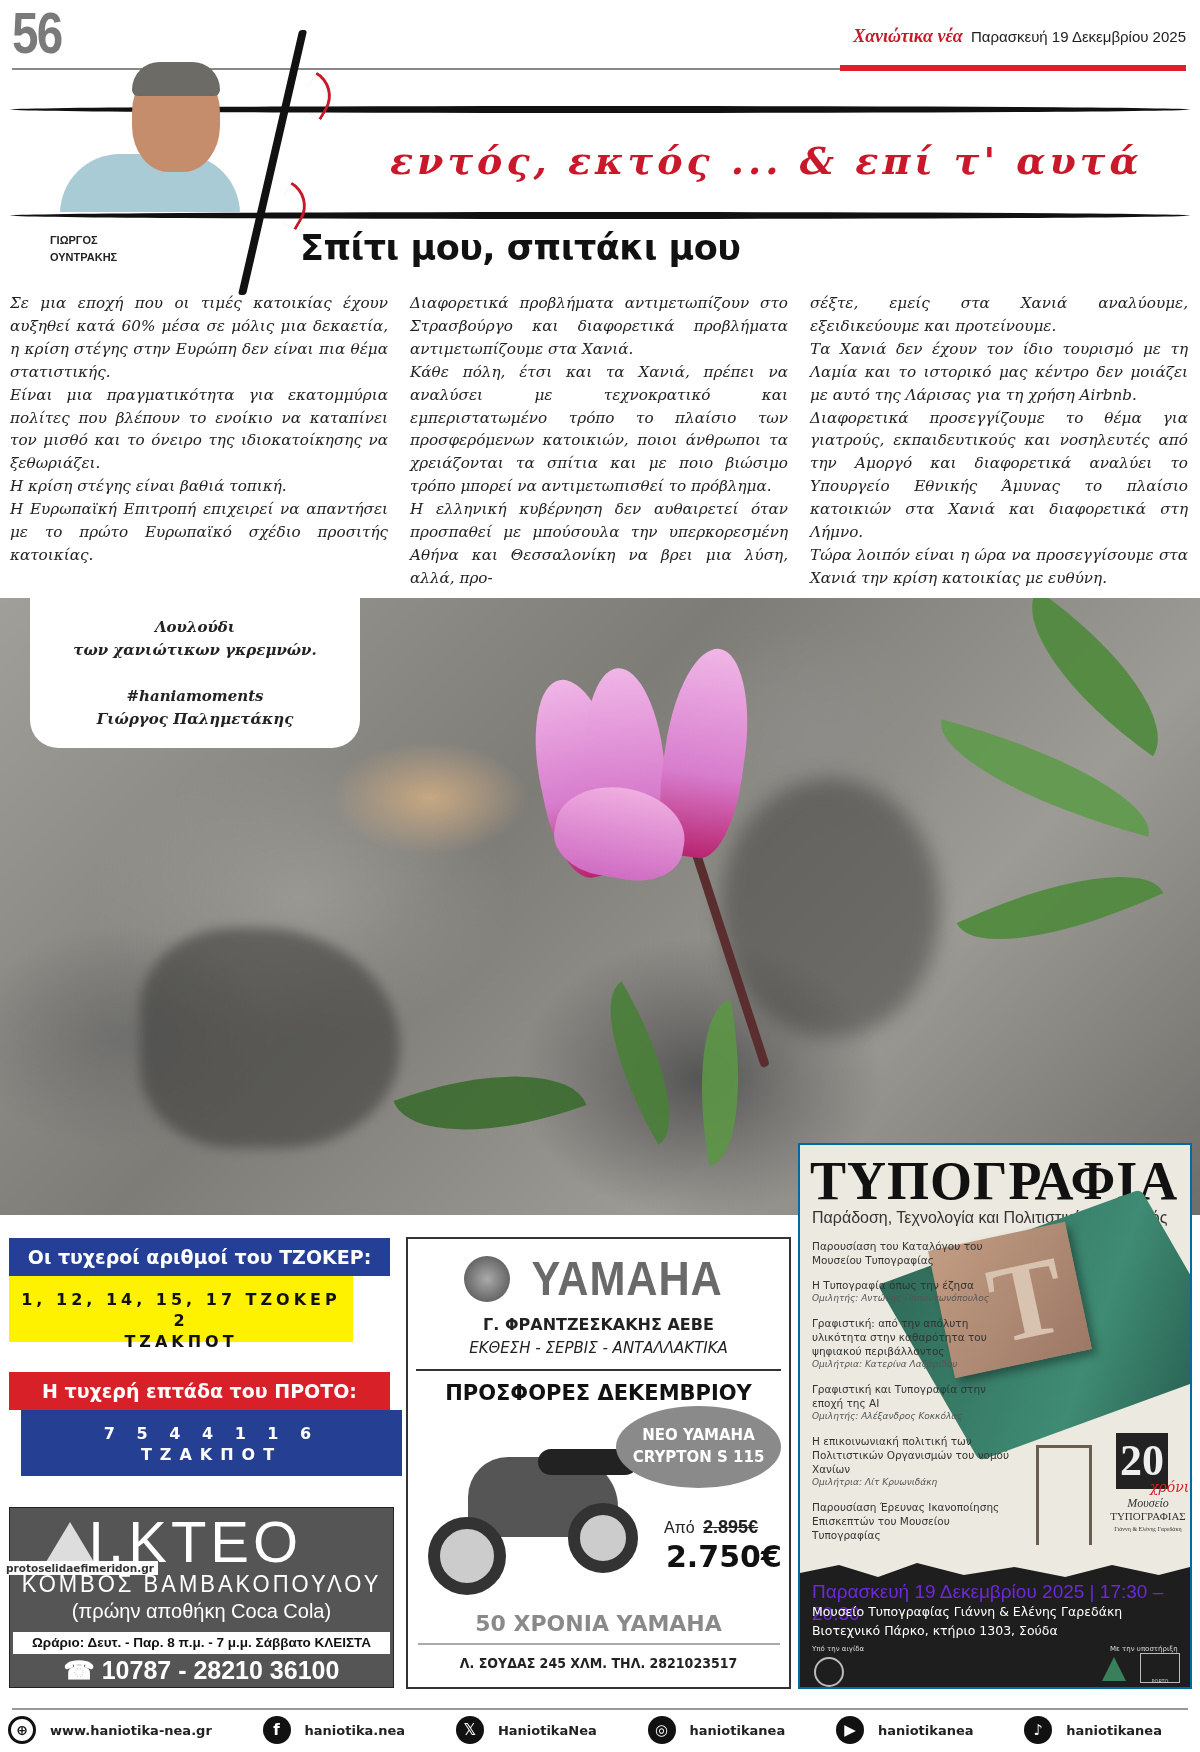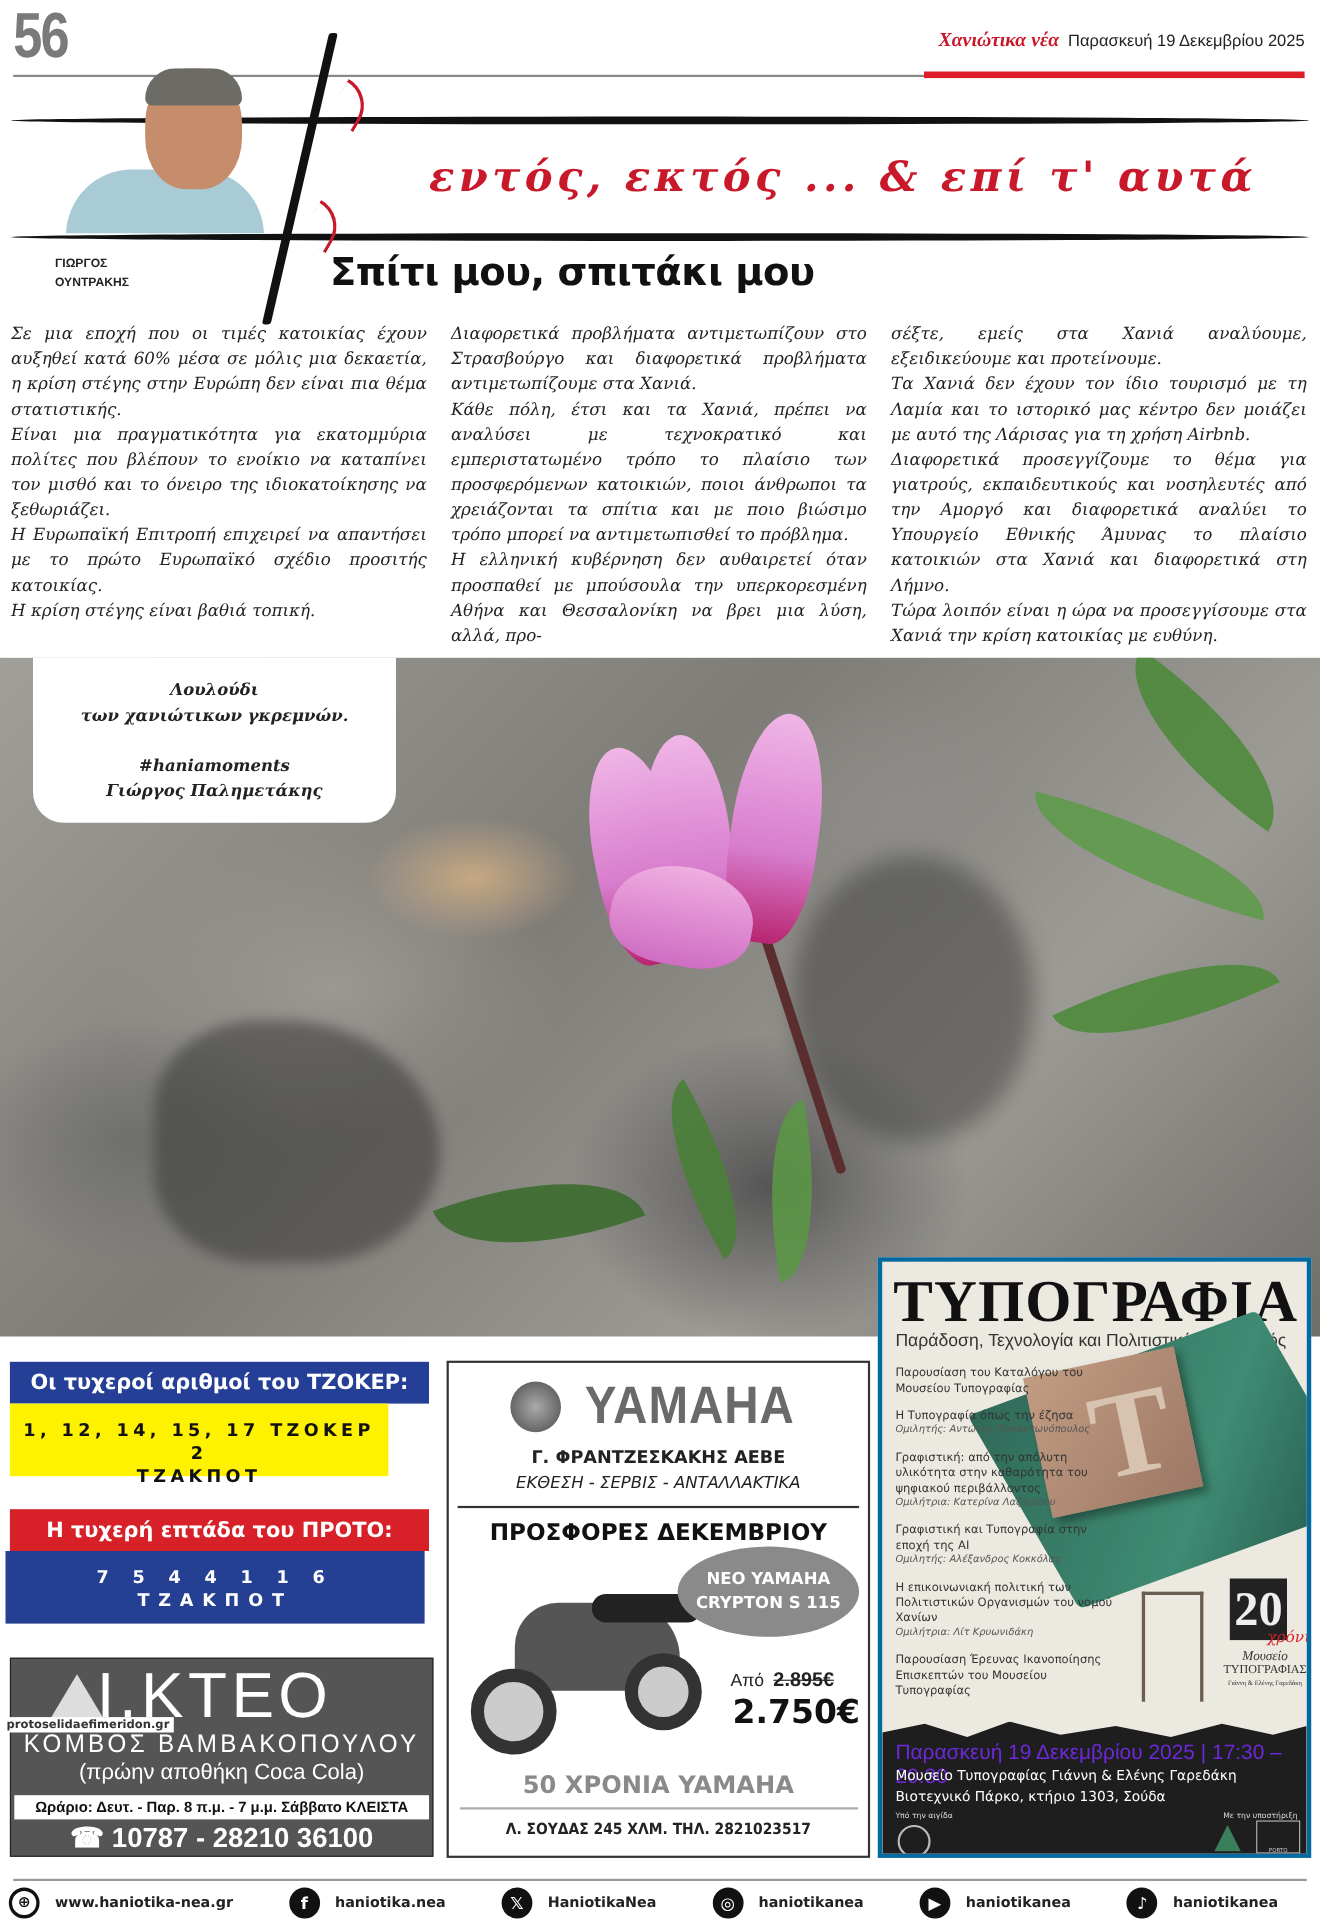--- a/index.html
+++ b/index.html
@@ -61,21 +61,21 @@
     .photo .p3 { left: 665px; top: 50px; width: 80px; height: 210px; transform: rotate(8deg); }
     .photo .p4 { left: 555px; top: 190px; width: 130px; height: 90px; transform: rotate(10deg); background: linear-gradient(180deg, #efaee0 0%, #cf6dc3 100%); }
 
     .caption-box { left: 30px; top: 598px; width: 330px; height: 150px; background: #fff; border-radius: 0 0 28px 28px; text-align: center; font-family: "DejaVu Serif", serif; font-style: italic; font-weight: bold; font-size: 15px; line-height: 23px; color: #222; padding-top: 18px; }
     .caption-box .gap { height: 23px; }
 
     
     .joker-head { left: 9px; top: 1238px; width: 381px; height: 38px; background: #243f95; color: #fff; font-family: "DejaVu Sans", sans-serif; font-weight: bold; font-size: 19px; text-align: center; line-height: 38px; }
     .joker-body { left: 9px; top: 1276px; width: 344px; height: 66px; background: #fff200; color: #111; font-family: "DejaVu Sans", sans-serif; font-weight: bold; font-size: 16px; text-align: center; line-height: 21px; padding-top: 13px; letter-spacing: 4px; }
     .proto-head { left: 9px; top: 1372px; width: 381px; height: 38px; background: #d72028; color: #fff; font-family: "DejaVu Sans", sans-serif; font-weight: bold; font-size: 19px; text-align: center; line-height: 38px; }
-    .proto-body { left: 5px; top: 1410px; width: 381px; height: 66px; background: #253f93; color: #fff; font-family: "DejaVu Sans", sans-serif; font-weight: bold; font-size: 16px; text-align: center; line-height: 21px; padding-top: 13px; letter-spacing: 8px; }
+    .proto-body { left: 21px; top: 1410px; width: 381px; height: 66px; background: #253f93; color: #fff; font-family: "DejaVu Sans", sans-serif; font-weight: bold; font-size: 16px; text-align: center; line-height: 21px; padding-top: 13px; letter-spacing: 8px; }
 
     
     .kteo { left: 9px; top: 1507px; width: 385px; height: 181px; background: #555; color: #fff; font-family: "Liberation Sans", sans-serif; overflow: hidden; border: 1px solid #222; }
     .kteo .triangle { position: absolute; left: 30px; top: 14px; width: 0; height: 0; border-left: 30px solid transparent; border-right: 30px solid transparent; border-bottom: 50px solid #ddd; }
     .kteo .logo { position: absolute; left: 78px; top: 2px; font-size: 58px; font-weight: 300; letter-spacing: 4px; line-height: 64px; }
     .kteo .sub1 { position: absolute; left: 0; width: 100%; text-align: center; top: 64px; font-size: 22px; letter-spacing: 3px; transform: scaleY(1.05); }
     .kteo .sub2 { position: absolute; left: 0; width: 100%; text-align: center; top: 92px; font-size: 20px; }
     .kteo .hours { position: absolute; left: 3px; top: 124px; width: 377px; height: 22px; background: #fff; color: #111; font-size: 13.5px; font-weight: bold; text-align: center; line-height: 22px; }
     .kteo .phone { position: absolute; left: 0; width: 100%; text-align: center; top: 148px; font-size: 25px; font-weight: bold; }
     .watermark { left: 2px; top: 1561px; background: #fff; color: #333; font-family: "DejaVu Sans", sans-serif; font-size: 10.5px; font-weight: bold; padding: 1px 4px; }
@@ -97,21 +97,21 @@
     .yamaha .body { position: absolute; left: 40px; top: 40px; width: 150px; height: 80px; background: #555; border-radius: 40px 50px 20px 20px; }
     .yamaha .seat { position: absolute; left: 110px; top: 32px; width: 100px; height: 26px; background: #222; border-radius: 20px; }
     .yamaha .from { position: absolute; left: 256px; top: 278px; font-family: "Liberation Sans", sans-serif; font-size: 16px; }
     .yamaha .from .old { font-weight: bold; font-size: 18px; text-decoration: line-through; margin-left: 4px; }
     .yamaha .price { position: absolute; left: 258px; top: 300px; font-weight: bold; font-size: 30px; color: #111; }
     .yamaha .anniv { position: absolute; top: 372px; width: 100%; text-align: center; font-weight: bold; font-size: 22px; color: #8a8a8a; }
     .yamaha .rule2 { position: absolute; left: 10px; top: 404px; width: 362px; height: 2px; background: #aaa; }
     .yamaha .address { position: absolute; top: 416px; width: 100%; text-align: center; font-weight: bold; font-size: 14px; transform: scaleX(0.9); }
 
     
-    .typo { left: 798px; top: 1143px; width: 394px; height: 546px; border: 4px solid #0369a1; background: #ece9e1; overflow: hidden; font-family: "DejaVu Sans", sans-serif; color: #333; }
+    .typo { left: 798px; top: 1143px; width: 394px; height: 546px; border: 2px solid #0369a1; background: #ece9e1; overflow: hidden; font-family: "DejaVu Sans", sans-serif; color: #333; }
     .typo .title { position: absolute; left: 10px; top: 6px; font-family: "Liberation Serif", serif; font-weight: bold; font-size: 54px; color: #111; letter-spacing: 1px; line-height: 60px; }
     .typo .subtitle { position: absolute; left: 12px; top: 64px; font-family: "Liberation Sans", sans-serif; font-size: 16px; color: #333; }
     .typo .chip { position: absolute; left: 120px; top: 80px; width: 280px; height: 200px; background: linear-gradient(135deg, #2f6a58 0%, #3f8b73 60%, #24574a 100%); transform: rotate(-20deg) skewX(10deg); border-radius: 6px; }
     .typo .block { position: absolute; left: 140px; top: 90px; width: 140px; height: 130px; background: linear-gradient(135deg, #c29c82 0%, #9c7866 100%); transform: rotate(-12deg); box-shadow: 4px 6px 8px rgba(0,0,0,0.35); }
     .typo .block-letter { position: absolute; left: 190px; top: 92px; font-family: "Liberation Serif", serif; font-size: 110px; font-weight: bold; color: #d8c3b0; transform: rotate(-12deg); }
     .typo .items { position: absolute; left: 12px; top: 94px; width: 200px; }
     .typo .item { margin-bottom: 11px; }
     .typo .item .t { font-size: 10.5px; line-height: 14px; color: #333; }
     .typo .item .s { font-style: italic; font-size: 9px; line-height: 13px; color: #555; }
     .typo .press { position: absolute; left: 236px; top: 300px; width: 56px; height: 100px; border: 3px solid #6a5e50; border-bottom: none; }
@@ -163,22 +163,22 @@
 <div class="abs author">
   <div>ΓΙΩΡΓΟΣ</div>
   <div>ΟΥΝΤΡΑΚΗΣ</div>
 </div>
 <h1 class="abs headline">Σπίτι μου, σπιτάκι μου</h1>
 
 <div class="abs article">
   <div class="col">
     <p>Σε μια εποχή που οι τιμές κατοικίας έχουν αυξηθεί κατά 60% μέσα σε μόλις μια δεκαετία, η κρίση στέγης στην Ευρώπη δεν είναι πια θέμα στατιστικής.</p>
     <p>Είναι μια πραγματικότητα για εκατομμύρια πολίτες που βλέπουν το ενοίκιο να καταπίνει τον μισθό και το όνειρο της ιδιοκατοίκησης να ξεθωριάζει.</p>
+    <p>Η κρίση στέγης είναι βαθιά τοπική.</p>
     <p>Η Ευρωπαϊκή Επιτροπή επιχειρεί να απαντήσει με το πρώτο Ευρωπαϊκό σχέδιο προσιτής κατοικίας.</p>
-    <p>Η κρίση στέγης είναι βαθιά τοπική.</p>
   </div>
   <div class="col">
     <p>Διαφορετικά προβλήματα αντιμετωπίζουν στο Στρασβούργο και διαφορετικά προβλήματα αντιμετωπίζουμε στα Χανιά.</p>
     <p>Κάθε πόλη, έτσι και τα Χανιά, πρέπει να αναλύσει με τεχνοκρατικό και εμπεριστατωμένο τρόπο το πλαίσιο των προσφερόμενων κατοικιών, ποιοι άνθρωποι τα χρειάζονται τα σπίτια και με ποιο βιώσιμο τρόπο μπορεί να αντιμετωπισθεί το πρόβλημα.</p>
     <p>Η ελληνική κυβέρνηση δεν αυθαιρετεί όταν προσπαθεί με μπούσουλα την υπερκορεσμένη Αθήνα και Θεσσαλονίκη να βρει μια λύση, αλλά, προ-</p>
   </div>
   <div class="col">
     <p>σέξτε, εμείς στα Χανιά αναλύουμε, εξειδικεύουμε και προτείνουμε.</p>
     <p>Τα Χανιά δεν έχουν τον ίδιο τουρισμό με τη Λαμία και το ιστορικό μας κέντρο δεν μοιάζει με αυτό της Λάρισας για τη χρήση Airbnb.</p>
     <p>Διαφορετικά προσεγγίζουμε το θέμα για γιατρούς, εκπαιδευτικούς και νοσηλευτές από την Αμοργό και διαφορετικά αναλύει το Υπουργείο Εθνικής Άμυνας το πλαίσιο κατοικιών στα Χανιά και διαφορετικά στη Λήμνο.</p>

